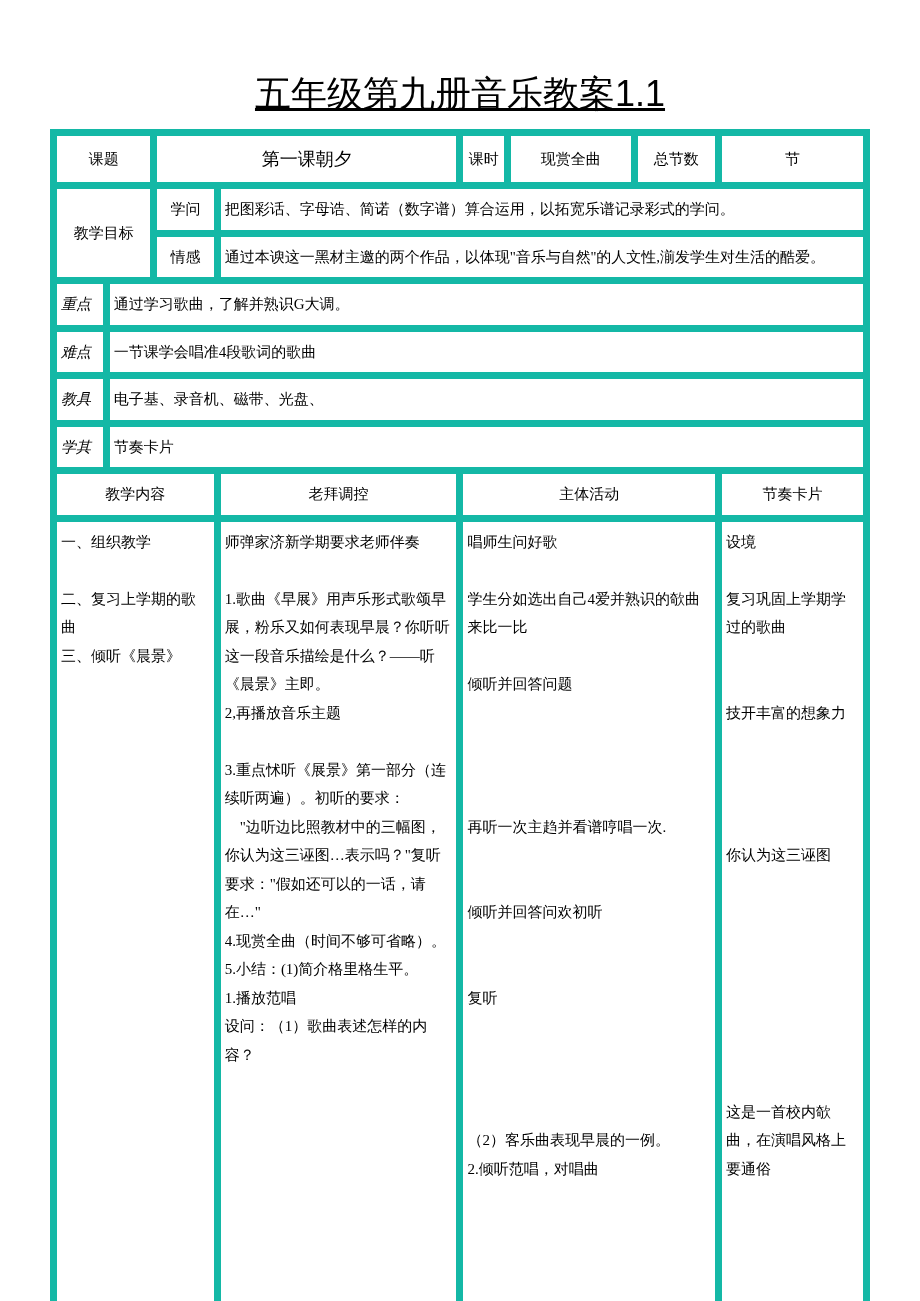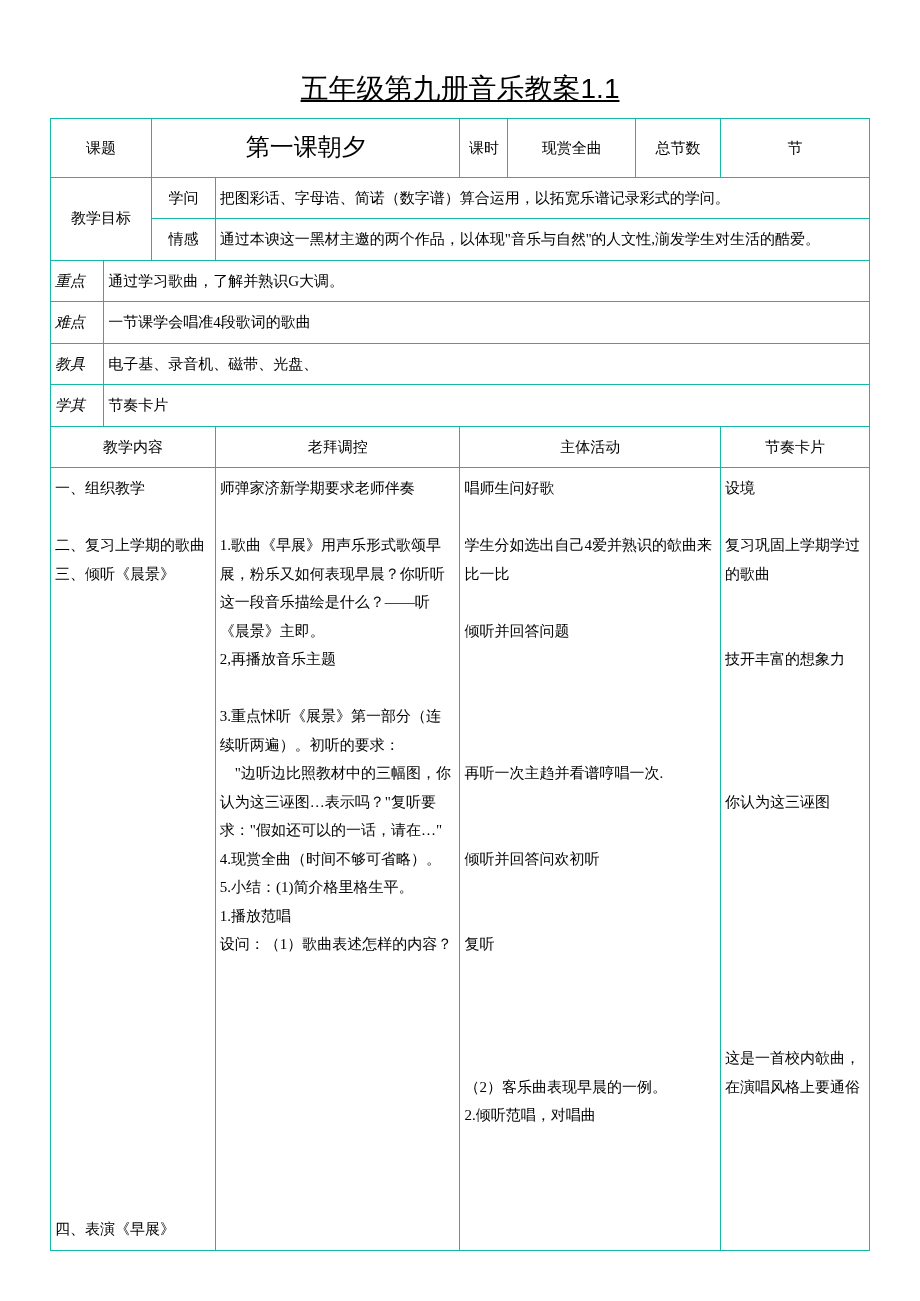--- a/index.html
+++ b/index.html
@@ -8,32 +8,32 @@
     margin: 0;
     padding: 40px 50px;
     width: 920px;
     box-sizing: border-box;
     color: #000;
   }
   h1 {
     text-align: center;
     font-family: "SimHei", "黑体", sans-serif;
     font-weight: normal;
-    font-size: 28px;
+    font-size: 36px;
     text-decoration: underline;
     margin: 30px 0 10px 0;
   }
   table {
     border-collapse: collapse;
     width: 100%;
     table-layout: fixed;
     font-size: 15px;
   }
   td {
-    border: 1px solid #14b8a6;
+    border: 7px solid #14b8a6;
     padding: 6px 4px;
     vertical-align: top;
     line-height: 1.9;
     word-break: break-all;
   }
   .center { text-align: center; vertical-align: middle; }
   .vmid { vertical-align: middle; font-style: italic; }
 </style>
 </head>
 <body>
@@ -50,21 +50,21 @@
     <col style="width:45px">
     <col style="width:120px">
     <col style="width:80px">
     <col style="width:50px">
     <col style="width:90px">
   </colgroup>
 
   <tbody>
       <tr>
     <td colspan="2" class="center">课题</td>
-    <td colspan="3" class="center" style="font-size:24px">第一课朝夕</td>
+    <td colspan="3" class="center" style="font-size:18px">第一课朝夕</td>
     <td class="center">课时</td>
     <td class="center">现赏全曲</td>
     <td class="center">总节数</td>
     <td colspan="2" class="center">节</td>
   </tr>
 
   <tr>
     <td colspan="2" rowspan="2" class="center">教学目标</td>
     <td class="center">学问</td>
     <td colspan="7">把图彩话、字母诰、简诺（数字谱）算合运用，以拓宽乐谱记录彩式的学问。</td>

